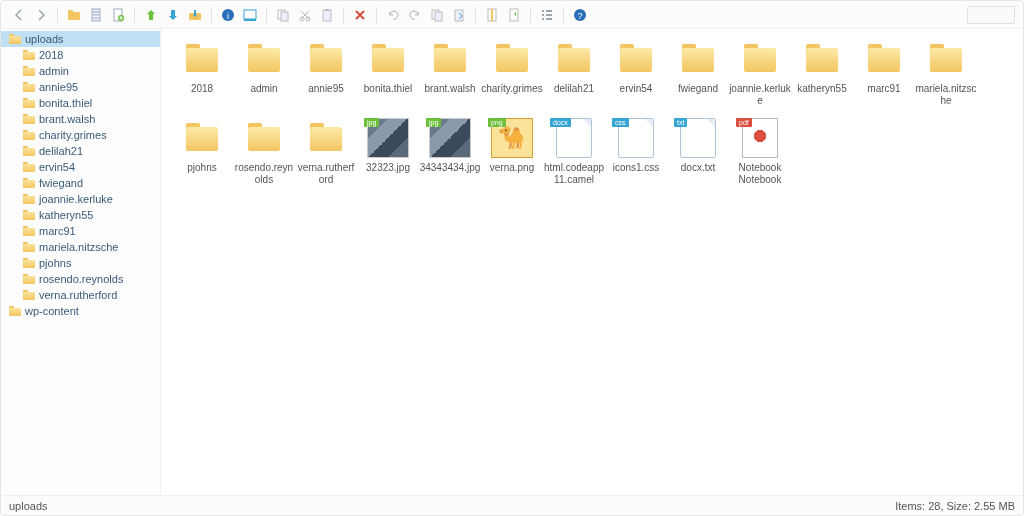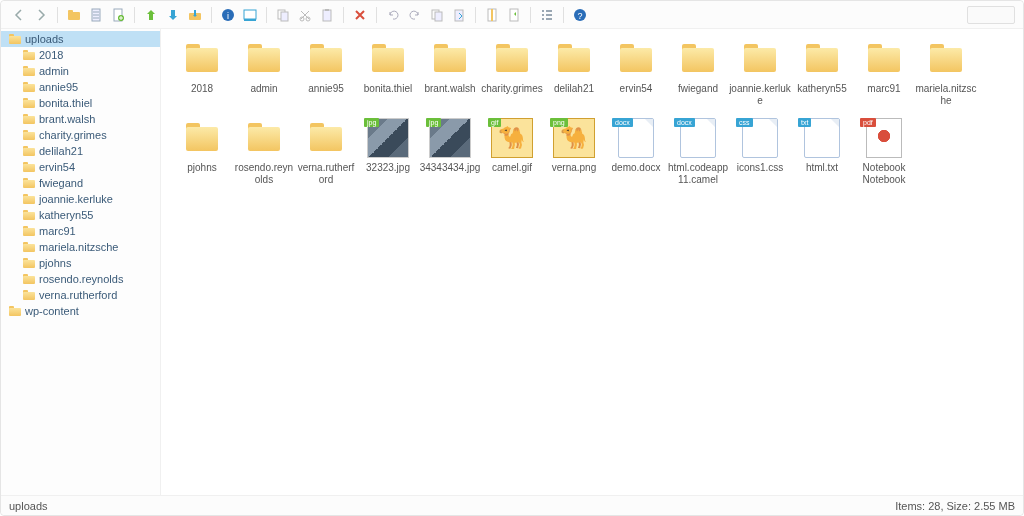--- a/index.html
+++ b/index.html
@@ -330,58 +330,44 @@
       <div class="item">
         <div class="thumb">
           <div class="imgthumb"></div>
           <span class="badge b-jpg">jpg</span>
         </div>
         <div class="lbl">34343434.jpg</div>
       </div>
       <div class="item">
         <div class="thumb">
           <div class="camel"></div>
-          <span class="badge b-gif">gif</span>
-        </div>
-        <div class="lbl">camel.gif</div>
-      </div>
-      <div class="item">
-        <div class="thumb">
-          <div class="camel"></div>
           <span class="badge b-png">png</span>
         </div>
         <div class="lbl">verna.png</div>
       </div>
       <div class="item">
         <div class="thumb">
           <div class="filetile"></div>
           <span class="badge b-docx">docx</span>
         </div>
-        <div class="lbl">demo.docx</div>
-      </div>
-      <div class="item">
-        <div class="thumb">
-          <div class="filetile"></div>
-          <span class="badge b-docx">docx</span>
-        </div>
         <div class="lbl">html.codeapp11.camel</div>
       </div>
       <div class="item">
         <div class="thumb">
           <div class="filetile"></div>
           <span class="badge b-css">css</span>
         </div>
         <div class="lbl">icons1.css</div>
       </div>
       <div class="item">
         <div class="thumb">
           <div class="filetile"></div>
           <span class="badge b-txt">txt</span>
         </div>
-        <div class="lbl">html.txt</div>
+        <div class="lbl">docx.txt</div>
       </div>
       <div class="item">
         <div class="thumb">
           <div class="pdfthumb"></div>
           <span class="badge b-pdf">pdf</span>
         </div>
         <div class="lbl">Notebook Notebook</div>
       </div>
     </div>
 </div>

